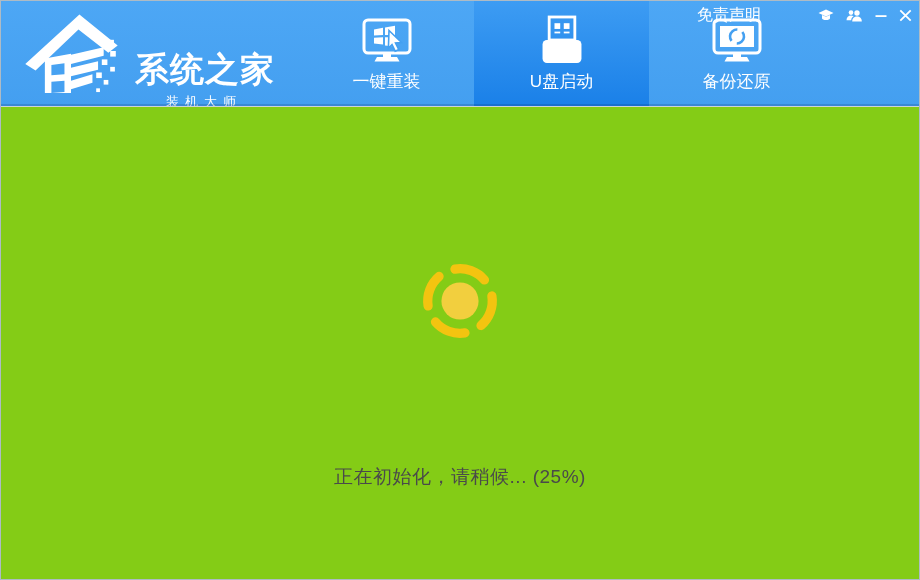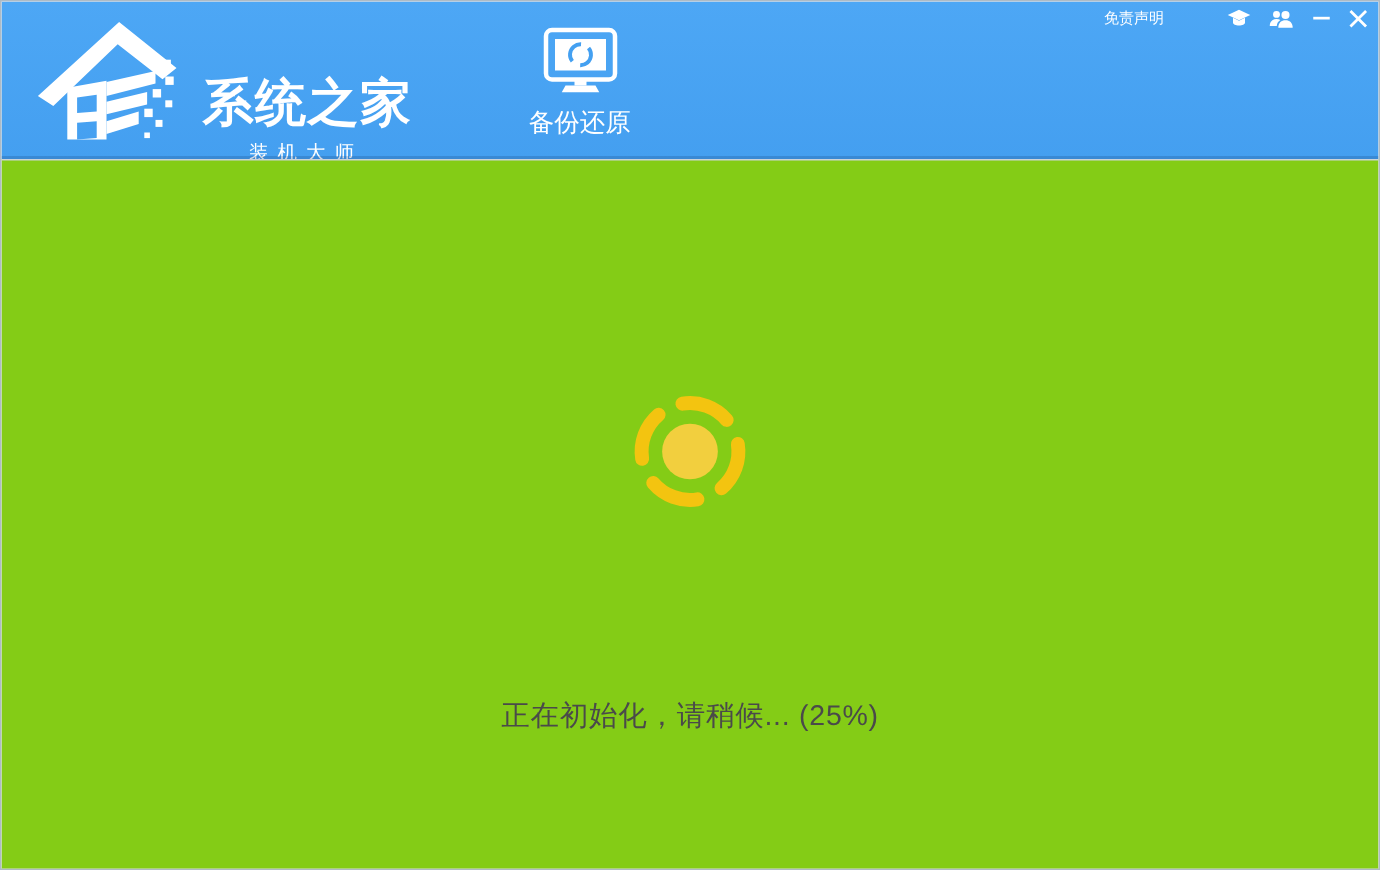--- a/index.html
+++ b/index.html
@@ -44,21 +44,21 @@
     cursor:pointer; position:relative;
   }
   .tab.selected { background:linear-gradient(180deg,#3D9CF3 0%,#1A80E8 100%); }
   .tab-icon { margin-top:11px; height:56px; display:flex; align-items:center; justify-content:center; }
   .tab-label { color:#fff; font-size:17px; line-height:20px; margin-top:4px; white-space:nowrap; }
 
   
   .titlebar {
     position:absolute; top:4px; right:7px; display:flex; align-items:center; z-index:10;
   }
-  .disclaimer { color:#fff; font-size:10px; margin-right:30px; cursor:pointer; white-space:nowrap; }
+  .disclaimer { color:#fff; font-size:16px; margin-right:45px; cursor:pointer; white-space:nowrap; }
   .tb-icon { display:flex; align-items:center; justify-content:center; cursor:pointer; margin-left:12px; }
 
   
   .main {
     position:absolute; left:0; top:105px; width:100%; height:474px;
     background:#84cc16; border-top:1px solid #ccd4d9;
   }
   .loader { position:absolute; left:415px; top:150px; width:88px; height:88px; }
   .status {
     position:absolute; left:0; top:357px; width:100%;
@@ -94,21 +94,53 @@
         <div class="logo-subtitle">
           <span class="dash"></span>
           <span class="sub">装机大师</span>
           <span class="dash"></span>
         </div>
       </div>
     </div>
 
     <nav class="tabs">
 
-
+      <div class="tab">
+        <span class="tab-icon">
+          <svg width="52" height="46" viewBox="0 0 52 46">
+            <rect x="3" y="3" width="46" height="33" rx="4" fill="none" stroke="#fff" stroke-width="3"></rect>
+            <g fill="#fff">
+              <polygon points="13,12.5 22,10.8 22,18 13,18.6"></polygon>
+              <polygon points="24,10.4 34,8.8 34,18 24,18"></polygon>
+              <polygon points="13,20.8 22,20.2 22,27.4 13,26.4"></polygon>
+              <polygon points="24,20.2 34,20.2 34,29.4 24,28.4"></polygon>
+            </g>
+            <polygon points="28,13.5 40.5,25.5 34.5,26 37.8,32.6 34.2,34.2 31,27.6 27.4,31.2" fill="#fff" stroke="#44A0F1" stroke-width="1.6"></polygon>
+            <rect x="22" y="36" width="8" height="4" fill="#fff"></rect>
+            <polygon points="16,40 36,40 38.5,44.5 13.5,44.5" fill="#fff"></polygon>
+          </svg>
+        </span>
+        <span class="tab-label">一键重装</span>
+      </div>
+
+      <div class="tab selected">
+        <span class="tab-icon">
+          <svg width="46" height="52" viewBox="0 0 52 58">
+            <rect x="11.5" y="3" width="29" height="26" fill="none" stroke="#fff" stroke-width="3.2"></rect>
+            <g fill="#fff">
+              <rect x="17.5" y="10" width="6.5" height="6.5"></rect>
+              <rect x="28" y="10" width="6.5" height="6.5"></rect>
+              <rect x="17.5" y="19.5" width="6.5" height="2"></rect>
+              <rect x="28" y="19.5" width="6.5" height="2"></rect>
+            </g>
+            <rect x="4" y="29" width="44" height="26" rx="5" fill="#fff"></rect>
+          </svg>
+        </span>
+        <span class="tab-label">U盘启动</span>
+      </div>
 
       <div class="tab">
         <span class="tab-icon">
           <svg width="52" height="46" viewBox="0 0 52 46">
             <rect x="3" y="3" width="46" height="33" rx="4" fill="none" stroke="#fff" stroke-width="3"></rect>
             <rect x="9" y="9" width="34" height="21" fill="#fff"></rect>
             <circle cx="26" cy="19.5" r="7" fill="none" stroke="#44A0F1" stroke-width="2.6" stroke-dasharray="16 6" transform="rotate(-40 26 19.5)"></circle>
             <rect x="22" y="36" width="8" height="4" fill="#fff"></rect>
             <polygon points="16,40 36,40 38.5,44.5 13.5,44.5" fill="#fff"></polygon>
           </svg>

